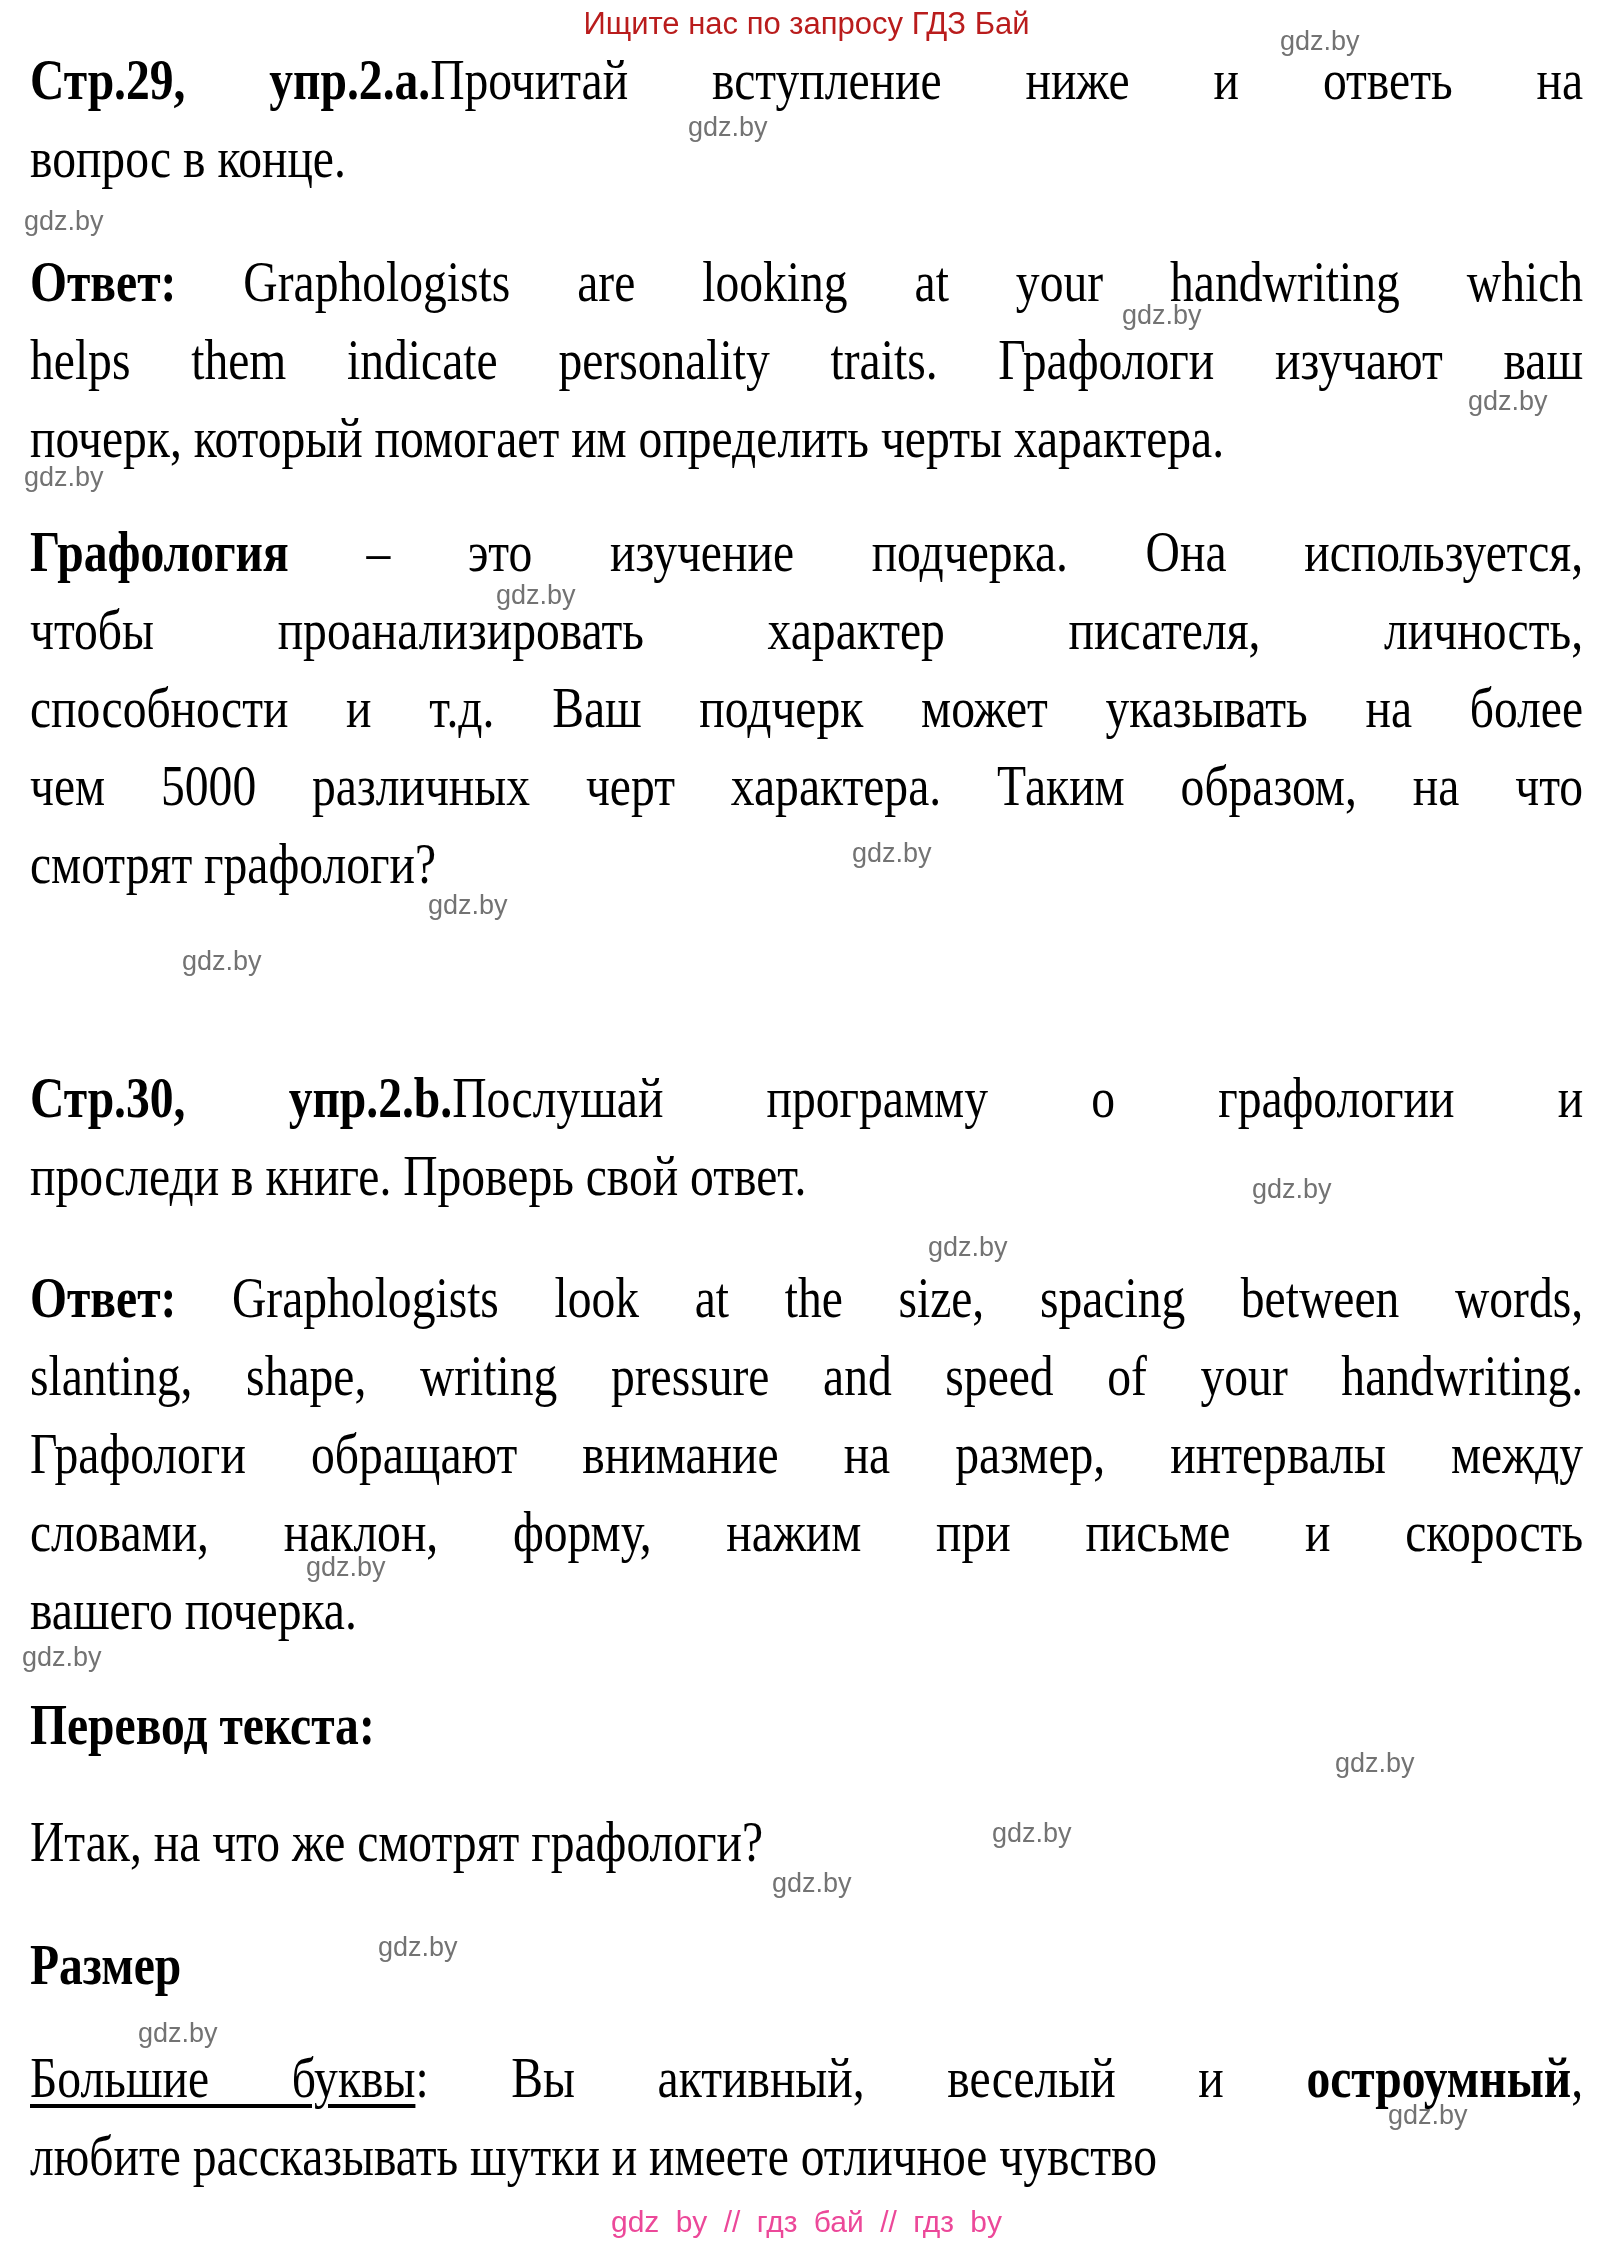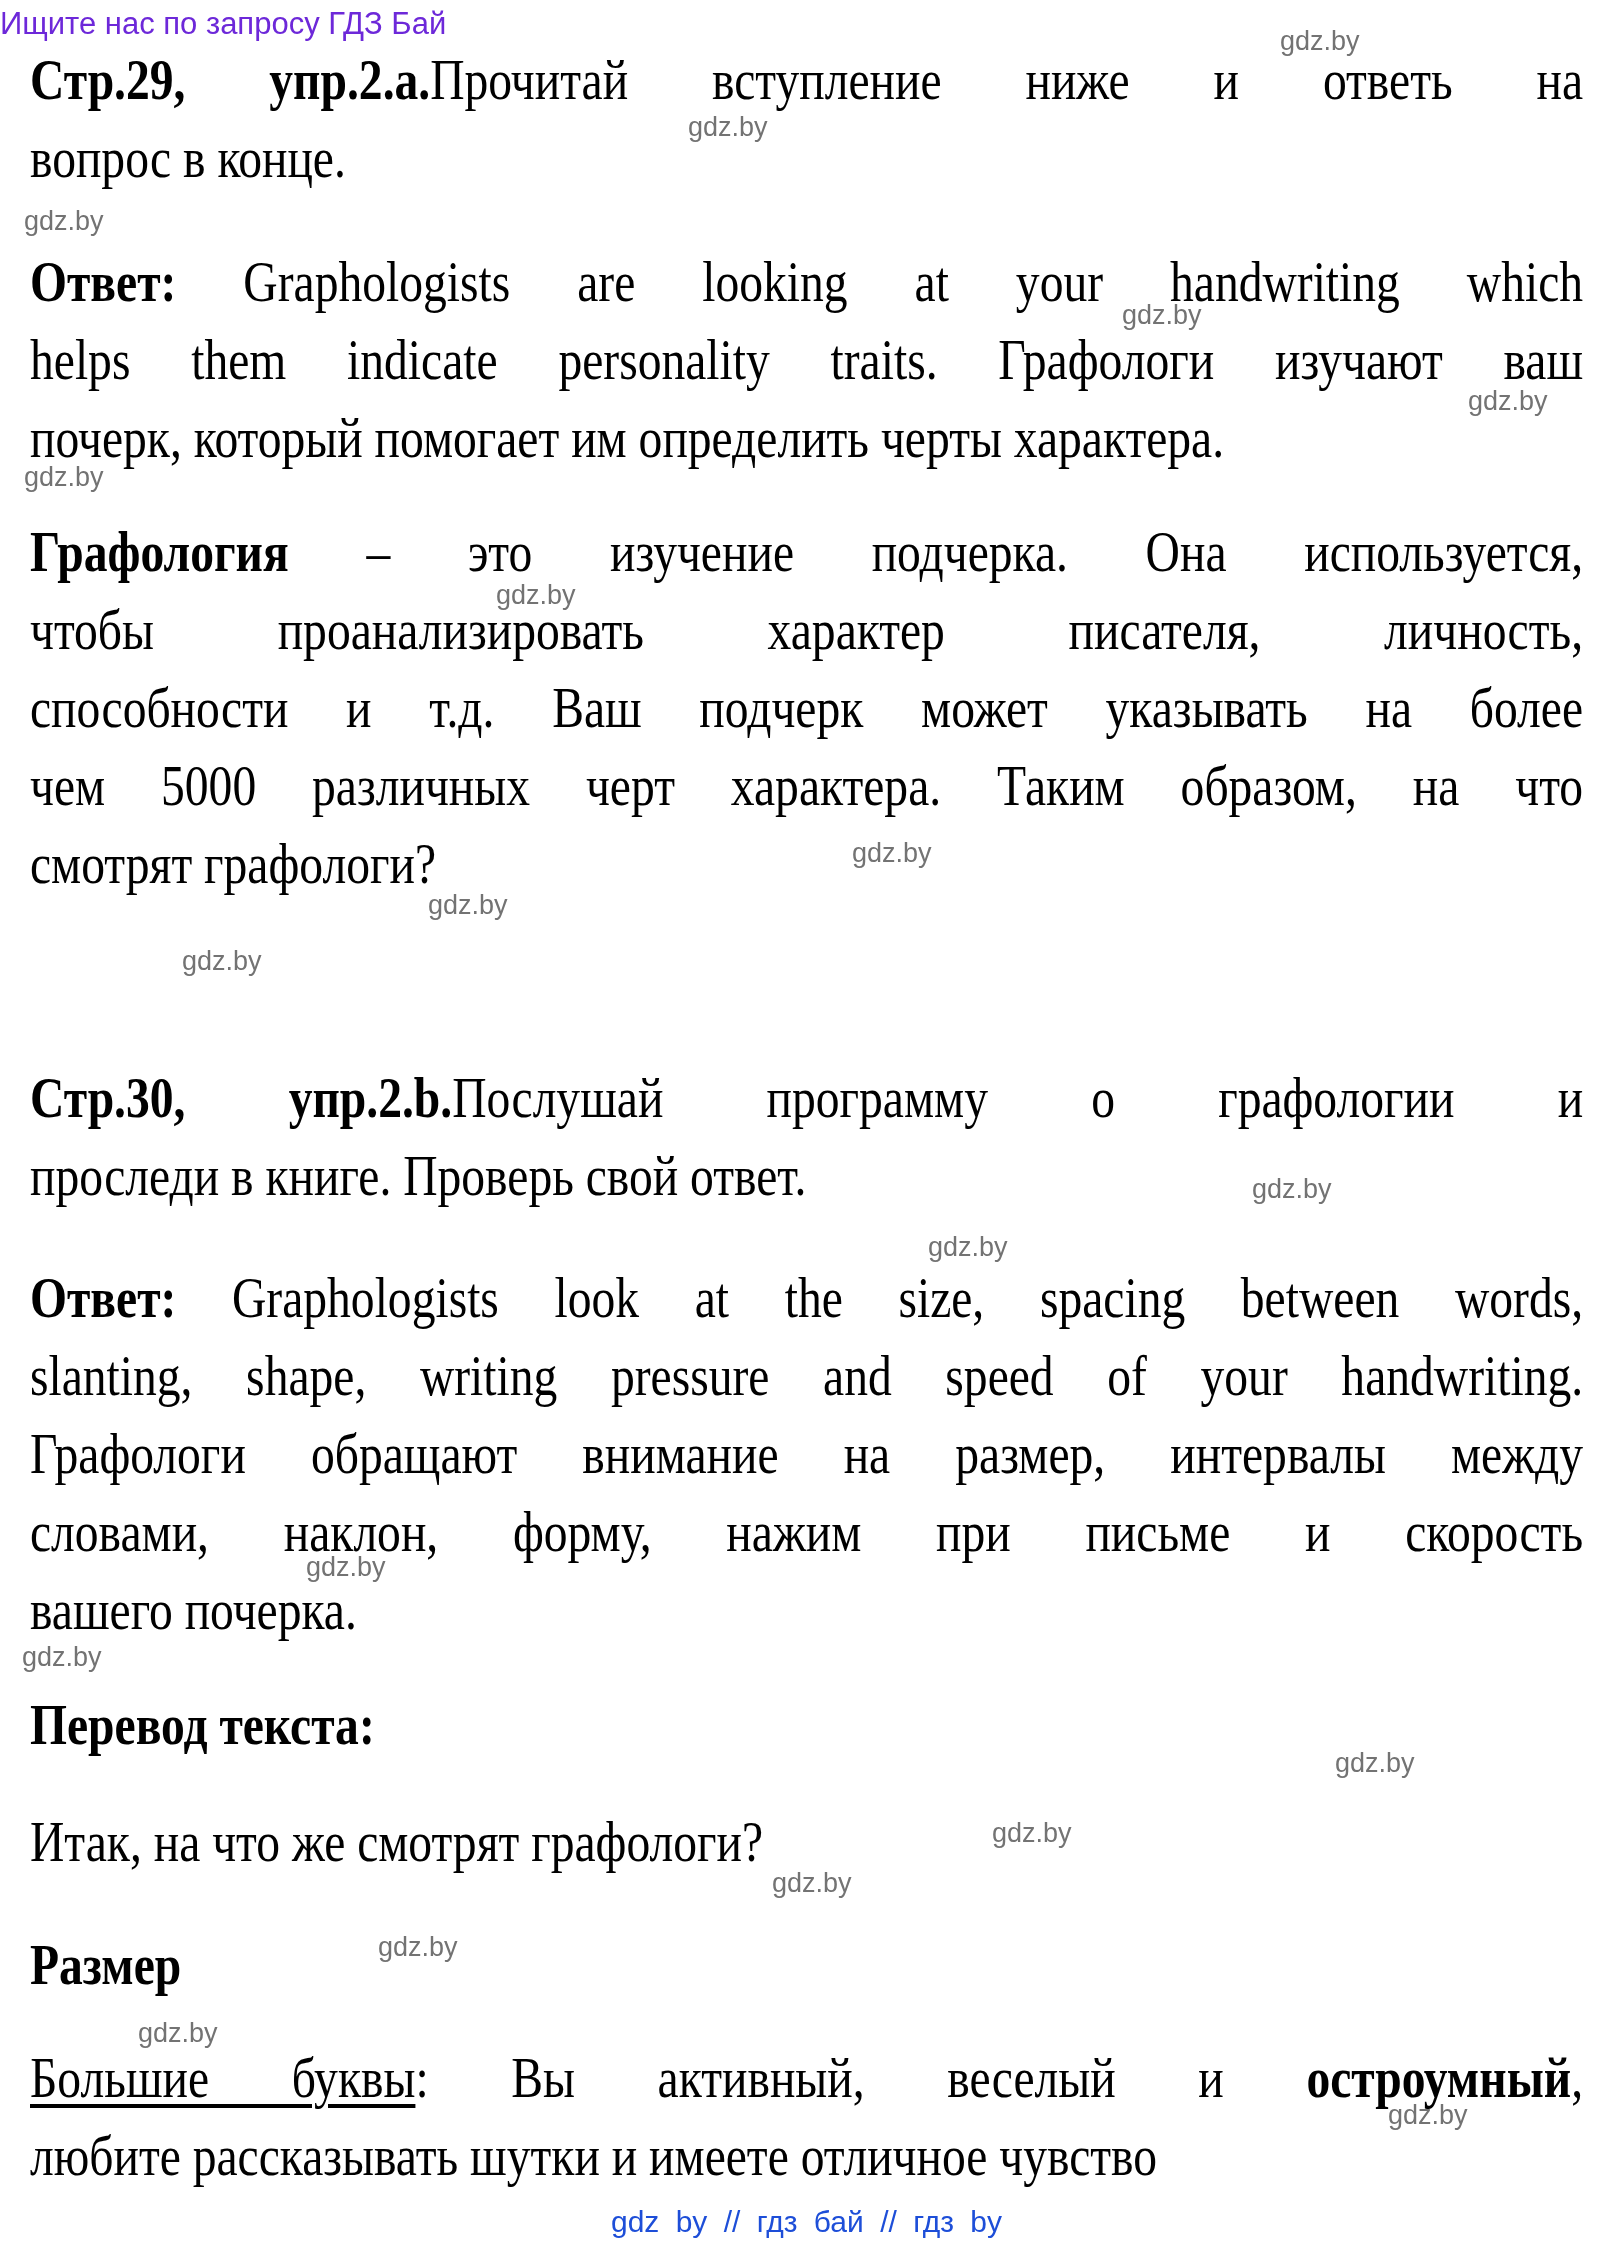--- a/index.html
+++ b/index.html
@@ -1,41 +1,41 @@
 <!DOCTYPE html>
 <html><head>
 <meta charset="utf-8">
 <style>
   html,body { margin:0; padding:0; background:#ffffff; }
   .page {
     position:relative; width:1613px; height:2249px; background:#ffffff;
     overflow:hidden; font-family:"Liberation Serif", serif; color:#000000;
   }
   .promo {
-    position:absolute; top:6px; left:0; width:1613px; text-align:left;
+    position:absolute; top:6px; left:0; width:1613px; text-align:center;
     font-family:"Liberation Sans", sans-serif; font-size:31px; font-weight:500;
-    color:#6d28d9; white-space:nowrap;
+    color:#b91c1c; white-space:nowrap;
   }
   .wm {
     position:absolute; font-family:"Liberation Sans", sans-serif;
     font-size:27px; color:#737373; white-space:nowrap; font-style:normal;
   }
   .para {
     position:absolute; left:30px; width:1894px;
     transform:scaleX(0.82); transform-origin:0 0;
     font-size:58px; line-height:78px; letter-spacing:0px;
   }
   .ln { text-align:left; white-space:normal; }
   .jl { text-align:justify; text-align-last:justify; }
   .b  { font-weight:bold; }
   .u  { text-decoration:underline; text-decoration-thickness:4px; text-underline-offset:7px; }
   .footer {
     position:absolute; top:2205px; left:0; width:1613px; text-align:center;
     font-family:"Liberation Sans", sans-serif; font-size:30px;
-    color:#1d4ed8; word-spacing:8px; white-space:nowrap;
+    color:#ec4899; word-spacing:8px; white-space:nowrap;
   }
 </style>
 </head>
 <body>
 
 <div class="page">
 
   <div class="promo">Ищите нас по запросу ГДЗ Бай</div>
 
   <span class="wm" style="left:1280px;top:26px">gdz.by</span>

